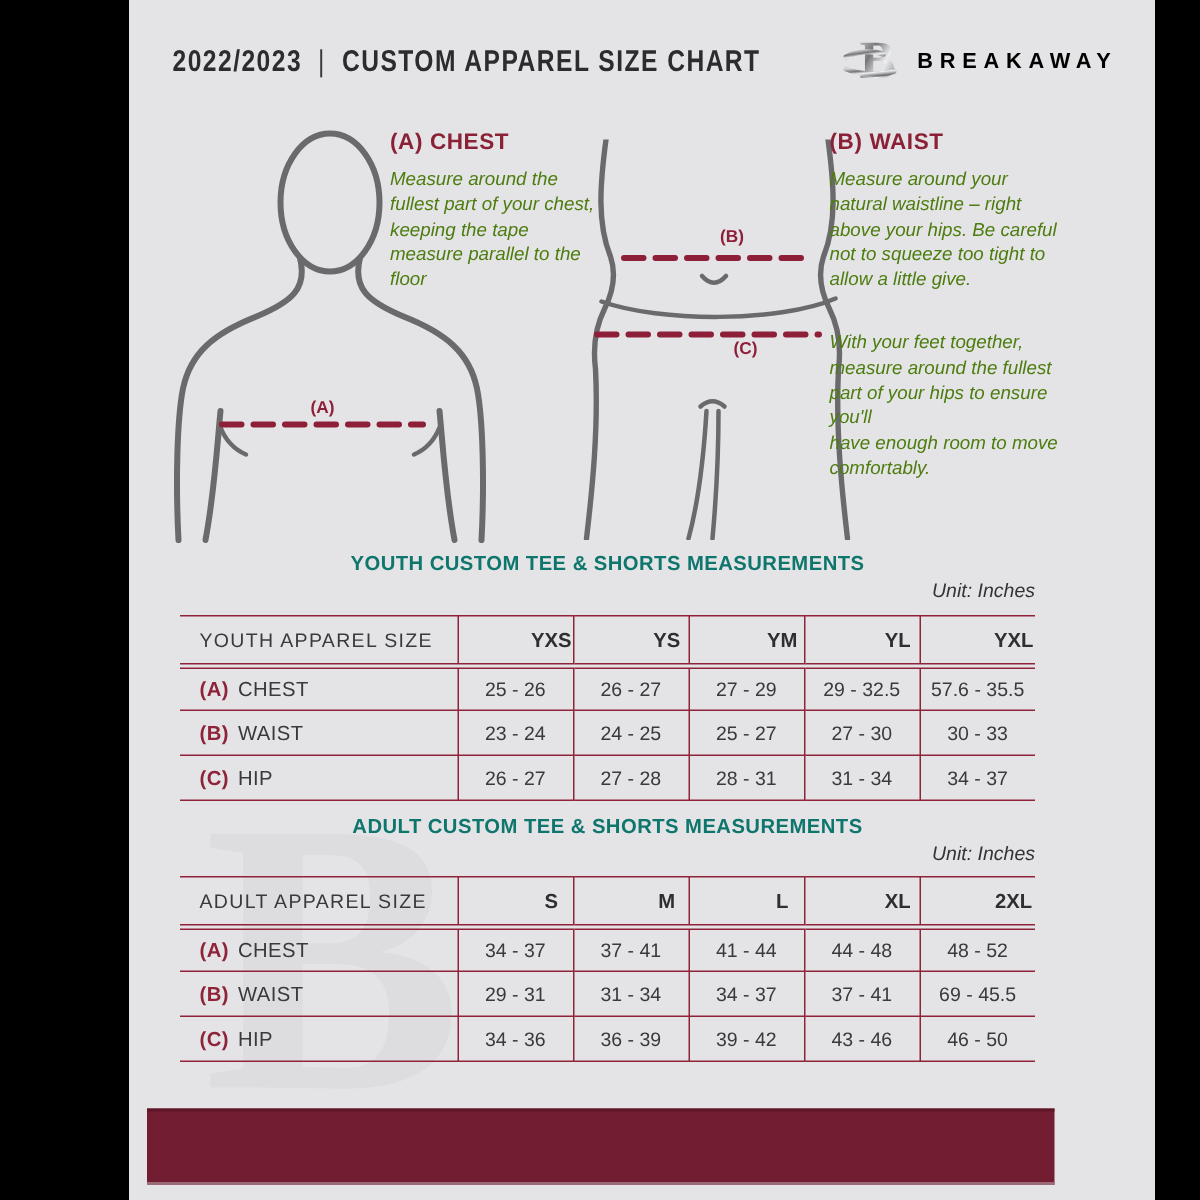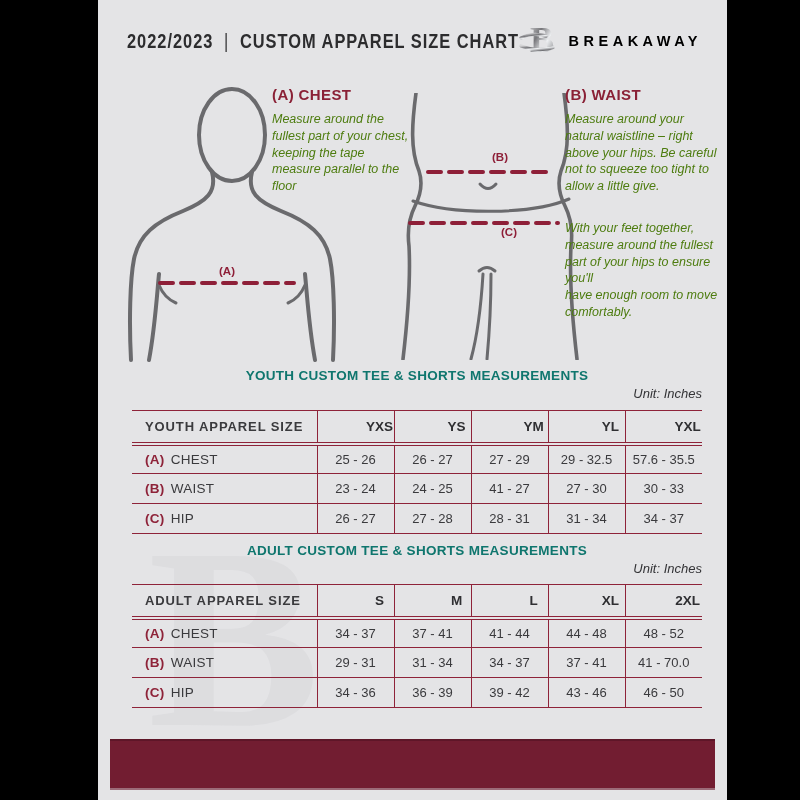--- a/index.html
+++ b/index.html
@@ -1,20 +1,20 @@
 <!DOCTYPE html>
 <html><head>
 <meta charset="utf-8">
 <style>
   * { box-sizing: border-box; margin: 0; padding: 0; }
   html,body { width:800px; height:800px; }
   body { background:#000; position:relative; overflow:hidden;
          font-family:"Liberation Sans", sans-serif; }
-  .doc { position:absolute; left:86px; top:0; width:629px; height:800px;
-         background:#e4e4e6; overflow:hidden;margin-left:12px; }
+  .doc { position:absolute; left:86px; top:0; width:684px; height:800px;
+         background:#e4e4e6; overflow:hidden; }
 
   
   .header-title { position:absolute; left:29px; top:30px; white-space:nowrap;
     transform:scaleX(.82); transform-origin:left center;
     font-weight:bold; font-size:20px; letter-spacing:1.2px; color:#2c2c2e; }
   .header-title .divider { font-weight:normal; margin:0 13px; color:#3a3a3c; }
   .logo-group { position:absolute; right:25px; top:18px; height:46px;
     display:flex; align-items:center; gap:9px; }
   .brand { font-weight:bold; font-size:14.5px; letter-spacing:4.5px; color:#000000; }
 
@@ -47,21 +47,21 @@
     border-collapse:collapse; table-layout:fixed; }
   .size-table.youth { top:410px; } .size-table.adult { top:584px; }
   .size-table th, .size-table td { border:1.5px solid #8e2339; text-align:center;
     color:#3a3a3d; font-size:13px; }
   .size-table th { height:33px; font-weight:bold; font-size:13.5px; color:#2f2f32;
     border-top:1.6px solid #8e2339; border-bottom:4px double #8e2339;padding-left:48px; }
   .size-table td { height:30px; }
   .size-table th:first-child, .size-table td:first-child { border-left:none;
     text-align:left; padding-left:13px; }
   .size-table th:last-child, .size-table td:last-child { border-right:none; }
-  .size-table th.lbl { font-weight:bold; font-size:13px; letter-spacing:.9px; color:#3a3a3d; }
+  .size-table th.lbl { font-weight:normal; font-size:13px; letter-spacing:.9px; color:#3a3a3d; }
   .size-table td.lbl { font-size:13.5px; letter-spacing:.3px; }
   .pre { color:#8e2339; font-weight:bold; margin-right:6px; }
 
   
   .footer-bar { position:absolute; left:12px; top:739px; width:605px; height:51px;
     background:#721d31; border-top:2px solid #5e1628; border-bottom:2px solid #9c6b78;
     z-index:2; }
 
   svg text.fig-lbl { font-family:"Liberation Sans",sans-serif; font-weight:bold;
     font-size:11.5px; fill:#8e1f38; }
@@ -159,21 +159,21 @@
         <td>25 - 26</td>
         <td>26 - 27</td>
         <td>27 - 29</td>
         <td>29 - 32.5</td>
         <td>57.6 - 35.5</td>
       </tr>
       <tr>
         <td class="lbl"><span class="pre">(B)</span><span>WAIST</span></td>
         <td>23 - 24</td>
         <td>24 - 25</td>
-        <td>41 - 27</td>
+        <td>25 - 27</td>
         <td>27 - 30</td>
         <td>30 - 33</td>
       </tr>
       <tr>
         <td class="lbl"><span class="pre">(C)</span><span>HIP</span></td>
         <td>26 - 27</td>
         <td>27 - 28</td>
         <td>28 - 31</td>
         <td>31 - 34</td>
         <td>34 - 37</td>
@@ -210,21 +210,21 @@
         <td>41 - 44</td>
         <td>44 - 48</td>
         <td>48 - 52</td>
       </tr>
       <tr>
         <td class="lbl"><span class="pre">(B)</span><span>WAIST</span></td>
         <td>29 - 31</td>
         <td>31 - 34</td>
         <td>34 - 37</td>
         <td>37 - 41</td>
-        <td>41 - 70.0</td>
+        <td>69 - 45.5</td>
       </tr>
       <tr>
         <td class="lbl"><span class="pre">(C)</span><span>HIP</span></td>
         <td>34 - 36</td>
         <td>36 - 39</td>
         <td>39 - 42</td>
         <td>43 - 46</td>
         <td>46 - 50</td>
       </tr>
     </tbody>

